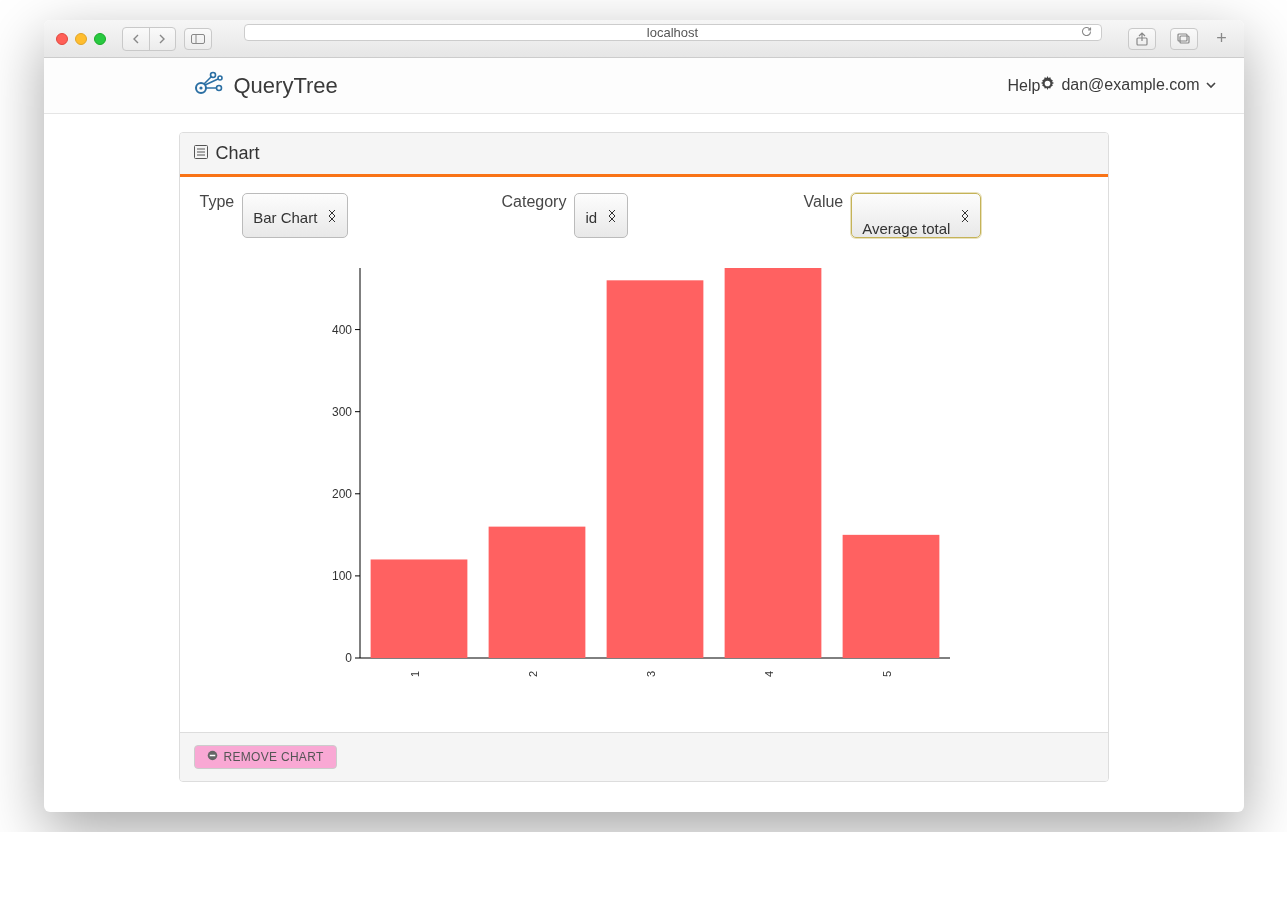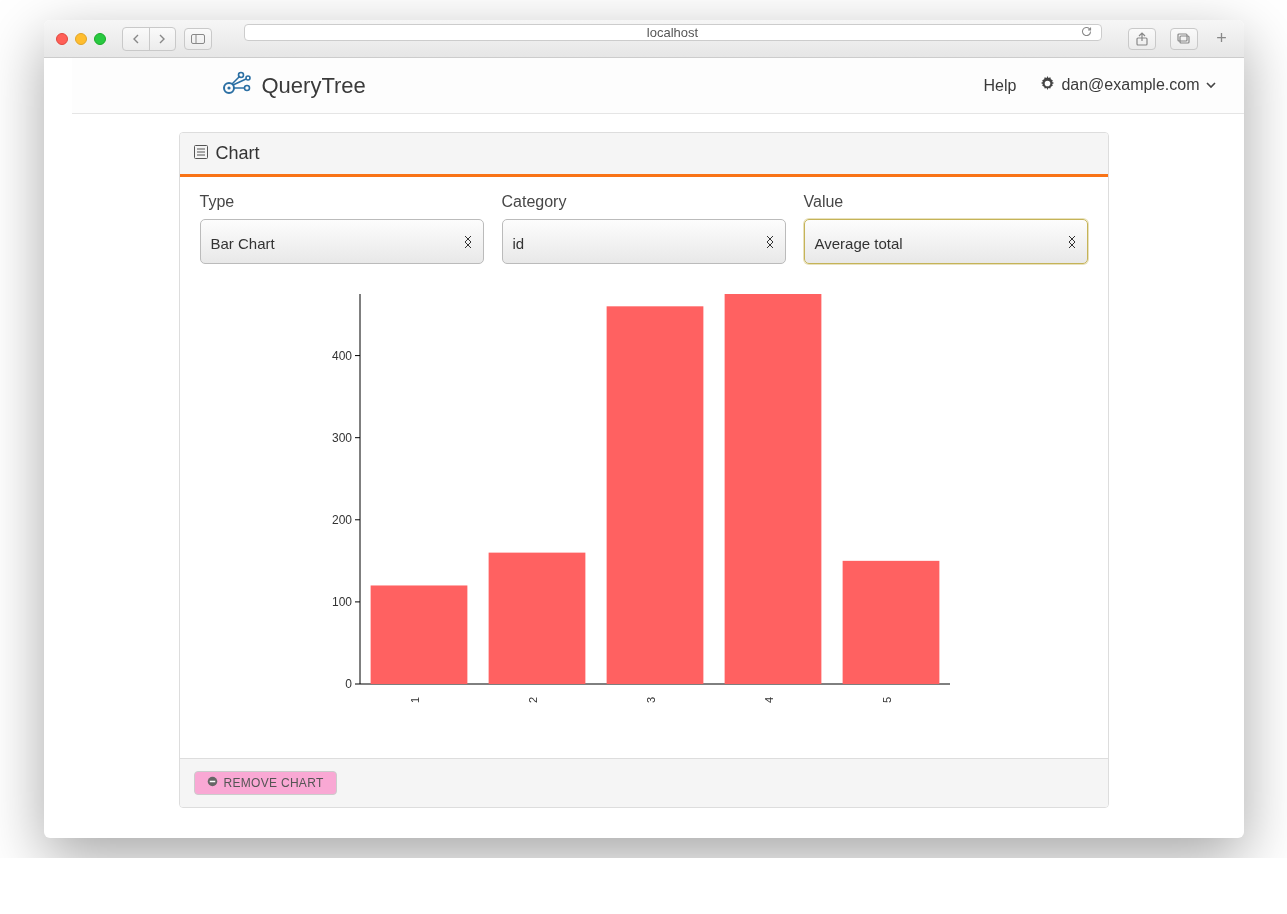--- a/index.html
+++ b/index.html
@@ -76,28 +76,27 @@
     .add-tab { width:20px; text-align:center; color:#888; margin-left:6px; font-size:18px;}
     
     .app-header {
       height: 56px;
       border-bottom: 1px solid #e5e5e5;
       display: flex;
       align-items: center;
       padding: 0 28px 0 150px;
       justify-content: space-between;
       background: #fdfdfd;
-      margin-left: 28px;
     }
     .brand {
       display: flex; align-items: center; gap: 10px;
       font-size: 22px; color: #3a3a3a; font-weight: 400;
     }
     .header-right {
-      display: flex; align-items: center; gap: 24px;
+      display: flex; align-items: center; 
       color: #3a3a3a; font-size: 16px;
     }
     .user-menu { display: flex; align-items: flex-start; gap: 6px; cursor: pointer; }
     
     .content { padding: 18px 24px 30px; }
     .panel {
       border: 1px solid #ddd;
       border-radius: 4px;
       overflow: hidden;
       max-width: 930px;
@@ -111,35 +110,35 @@
       color: #333;
       font-size: 18px;
     }
     .panel-body { padding: 16px 20px 10px; }
     .panel-footer {
       background: #f5f5f5;
       border-top: 1px solid #ddd;
       padding: 12px 14px;
     }
     .controls-row { display: flex; gap: 18px; margin-bottom: 10px; }
-    .control-group { flex: 1; display: flex; flex-direction: column; gap: 8px; }
+    .control-group { flex: 1; display: flex; flex-direction: row; gap: 8px; }
     .control-label { color: #474747; font-size: 16px; }
     .select {
       height: 45px;
       border: 1px solid #bbb;
       border-radius: 5px;
       background: linear-gradient(#fdfdfd, #e8e8e8);
       padding: 4px 30px 0 10px;
       font-size: 15px;
       color: #333;
       position: relative;
       display: flex; align-items: center;
       cursor: pointer;
     }
-    .select.focused { border-color: #c5b358; box-shadow: 0 0 0 1px rgba(197,179,88,0.4); }
+    .select.focused { border-color: #c5b358; box-shadow: 0 0 0 1px rgba(197,179,88,0.4); align-items: flex-end; }
     .select::after {
       content: "";
       position: absolute;
       right: 10px; top: 50%;
       width: 8px; height: 12px;
       transform: translateY(-50%);
       background:
         linear-gradient(45deg, transparent 45%, #333 45%, #333 55%, transparent 55%) 0 0/6px 6px no-repeat,
         linear-gradient(-45deg, transparent 45%, #333 45%, #333 55%, transparent 55%) 0 0/6px 6px no-repeat,
         linear-gradient(135deg, transparent 45%, #333 45%, #333 55%, transparent 55%) 0 6px/6px 6px no-repeat,

